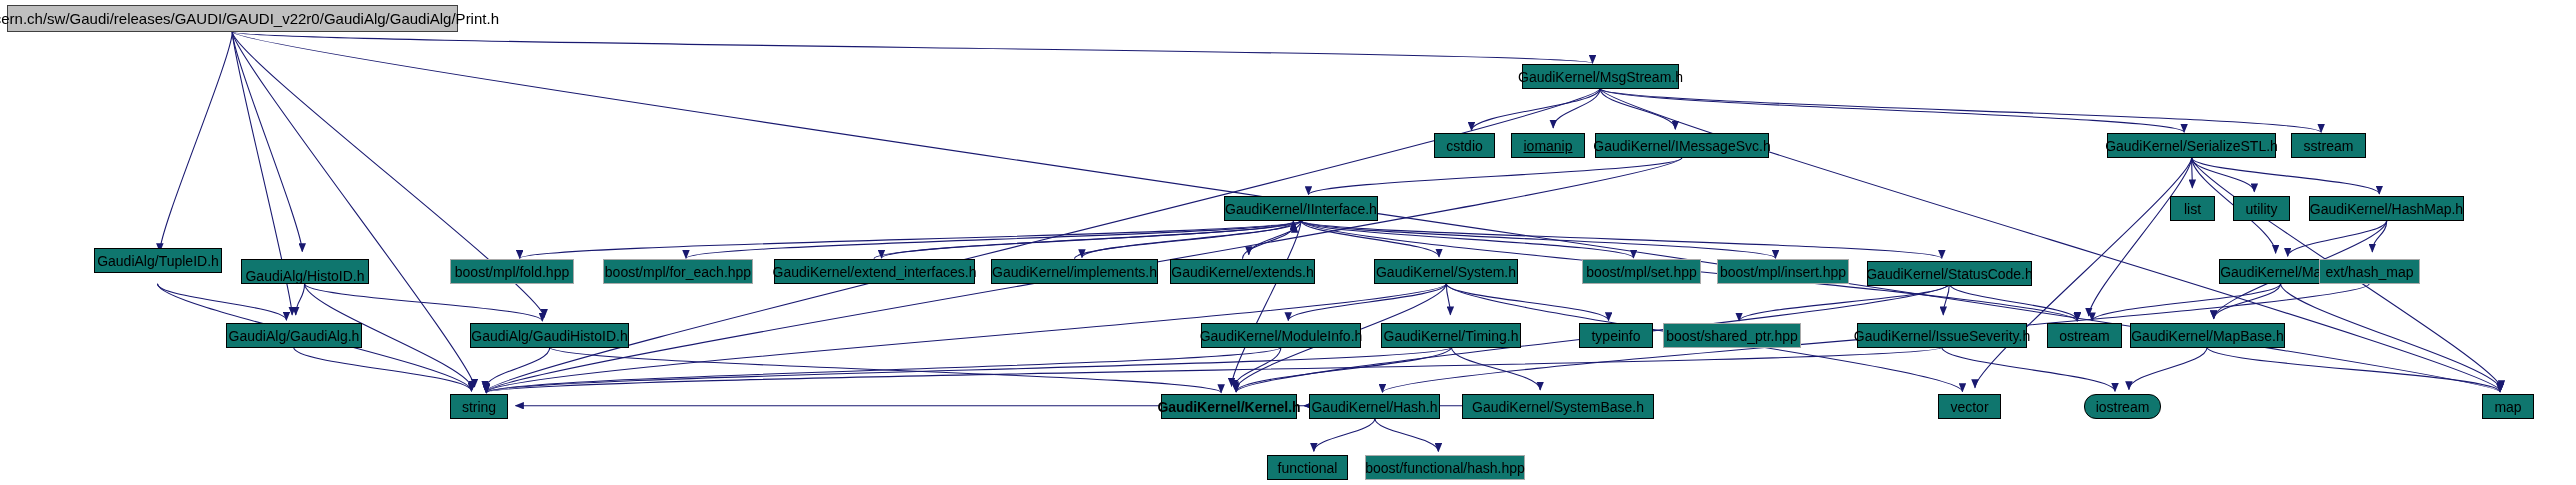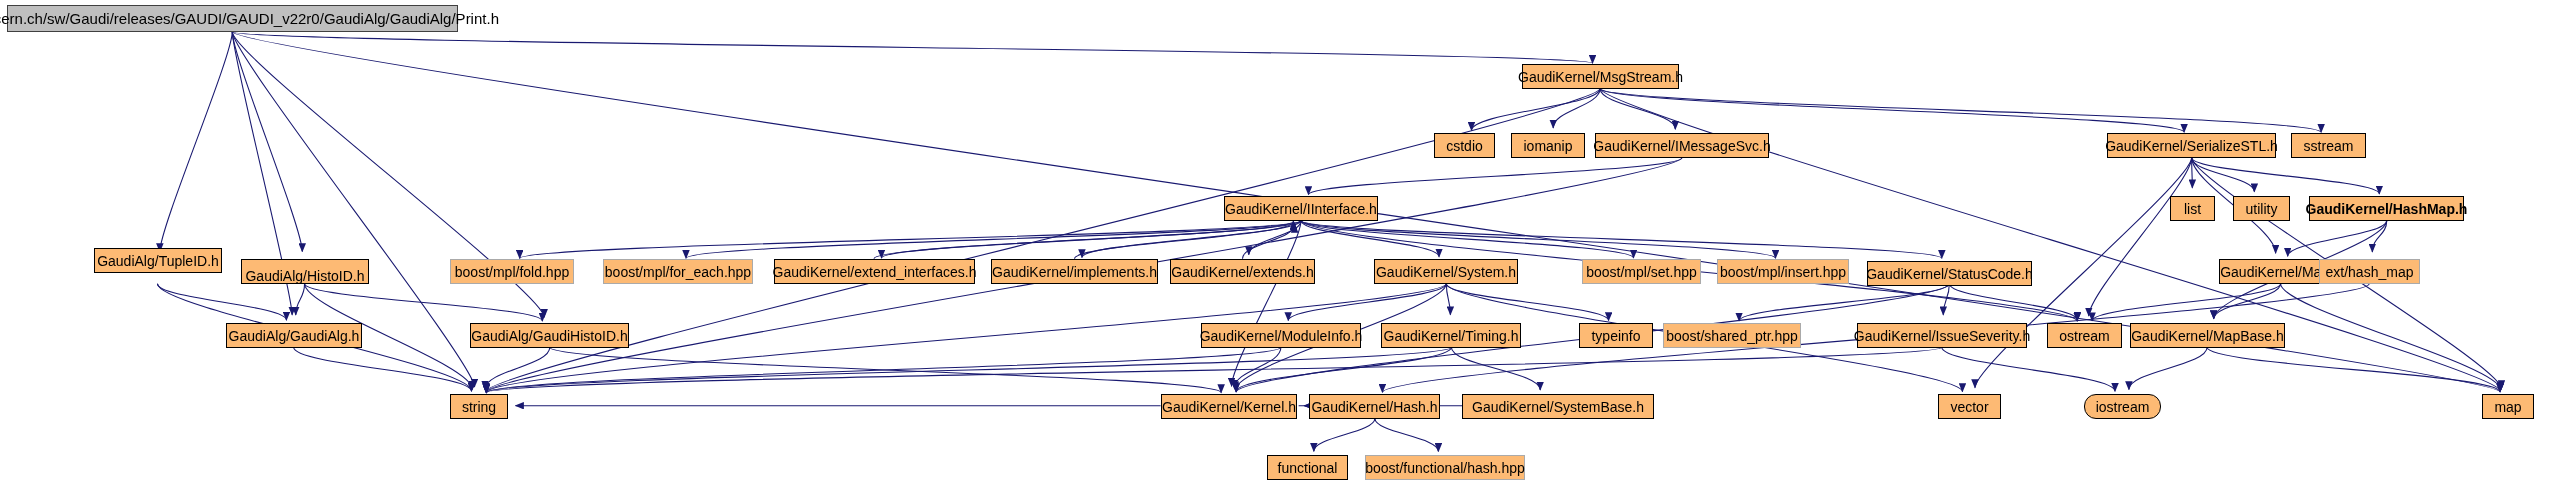--- a/index.html
+++ b/index.html
@@ -1,20 +1,20 @@
 <!DOCTYPE html>
 <html style="font-size:13.4px"><head>
 <meta charset="utf-8">
 <style>
   html,body{margin:0;padding:0;background:#ffffff;}
   body{font-family:"Liberation Sans","DejaVu Sans",sans-serif;}
   #graph-root{position:relative;width:2576px;height:485px;background:#ffffff;overflow:hidden;}
   svg#edges{position:absolute;left:0;top:0;width:2576px;height:485px;}
   .node{position:absolute;box-sizing:border-box;display:flex;align-items:center;
-        justify-content:center;white-space:nowrap;background:#fdba74;
+        justify-content:center;white-space:nowrap;background:#0f766e;
         border:0.8px solid #000000;color:#000000;}
   .node.root{background:#bfbfbf;border:0.8px solid #404040;}
   .node.sys{border:0.8px solid #aaaaaa;}
   .node-label{font-size:14px;line-height:14px;letter-spacing:0px;}
   .node.root .node-label{font-size:15px;}
 </style>
 </head>
 <body>
 
 <div id="graph-root">
@@ -106,42 +106,42 @@
   <div id="node-layer">
       <div class="node root" style="left: 6.7px; top: 5px; width: 451px; height: 27px;">
         <span class="node-label">/afs/cern.ch/sw/Gaudi/releases/GAUDI/GAUDI_v22r0/GaudiAlg/GaudiAlg/Print.h</span>
       </div>
       <div class="node hdr" style="left: 1522px; top: 64px; width: 157px; height: 25px;">
         <span class="node-label">GaudiKernel/MsgStream.h</span>
       </div>
       <div class="node hdr" style="left: 1434px; top: 133px; width: 61px; height: 25px;">
         <span class="node-label">cstdio</span>
       </div>
-      <div class="node hdr" style="left: 1511px; top: 133px; width: 74px; height: 25px;">
+      <div class="node hdr" style="left: 1511px; top: 133px; width: 74px; height: 25px; text-decoration: underline;">
         <span class="node-label">iomanip</span>
       </div>
       <div class="node hdr" style="left: 1595px; top: 133px; width: 174px; height: 25px;">
         <span class="node-label">GaudiKernel/IMessageSvc.h</span>
       </div>
       <div class="node hdr" style="left: 2107px; top: 133px; width: 169px; height: 25px;">
         <span class="node-label">GaudiKernel/SerializeSTL.h</span>
       </div>
       <div class="node hdr" style="left: 2291px; top: 133px; width: 75px; height: 25px;">
         <span class="node-label">sstream</span>
       </div>
       <div class="node hdr" style="left: 1224px; top: 196px; width: 154px; height: 25px;">
         <span class="node-label">GaudiKernel/IInterface.h</span>
       </div>
       <div class="node hdr" style="left: 2170px; top: 196px; width: 45px; height: 25px;">
         <span class="node-label">list</span>
       </div>
       <div class="node hdr" style="left: 2233px; top: 196px; width: 57px; height: 25px;">
         <span class="node-label">utility</span>
       </div>
-      <div class="node hdr" style="left: 2309px; top: 196px; width: 155px; height: 25px; font-weight: bold;">
+      <div class="node hdr" style="left: 2309px; top: 196px; width: 155px; height: 25px;">
         <span class="node-label">GaudiKernel/HashMap.h</span>
       </div>
       <div class="node hdr" style="left: 94px; top: 248px; width: 128px; height: 25px;">
         <span class="node-label">GaudiAlg/TupleID.h</span>
       </div>
       <div class="node hdr" style="left: 241px; top: 259px; width: 128px; height: 25px; align-items: flex-end;">
         <span class="node-label">GaudiAlg/HistoID.h</span>
       </div>
       <div class="node sys" style="left: 450px; top: 259px; width: 124px; height: 25px;">
         <span class="node-label">boost/mpl/fold.hpp</span>
@@ -199,21 +199,21 @@
       </div>
       <div class="node hdr" style="left: 2047px; top: 323px; width: 75px; height: 25px;">
         <span class="node-label">ostream</span>
       </div>
       <div class="node hdr" style="left: 2130px; top: 323px; width: 155px; height: 25px;">
         <span class="node-label">GaudiKernel/MapBase.h</span>
       </div>
       <div class="node hdr" style="left: 450px; top: 394px; width: 58px; height: 25px;">
         <span class="node-label">string</span>
       </div>
-      <div class="node hdr" style="left: 1161px; top: 394px; width: 136px; height: 25px;">
+      <div class="node hdr" style="left: 1161px; top: 394px; width: 136px; height: 25px; font-weight: bold;">
         <span class="node-label">GaudiKernel/Kernel.h</span>
       </div>
       <div class="node hdr" style="left: 1309px; top: 394px; width: 131px; height: 25px;">
         <span class="node-label">GaudiKernel/Hash.h</span>
       </div>
       <div class="node hdr" style="left: 1462px; top: 394px; width: 192px; height: 25px;">
         <span class="node-label">GaudiKernel/SystemBase.h</span>
       </div>
       <div class="node hdr" style="left: 1938px; top: 394px; width: 63px; height: 25px;">
         <span class="node-label">vector</span>

